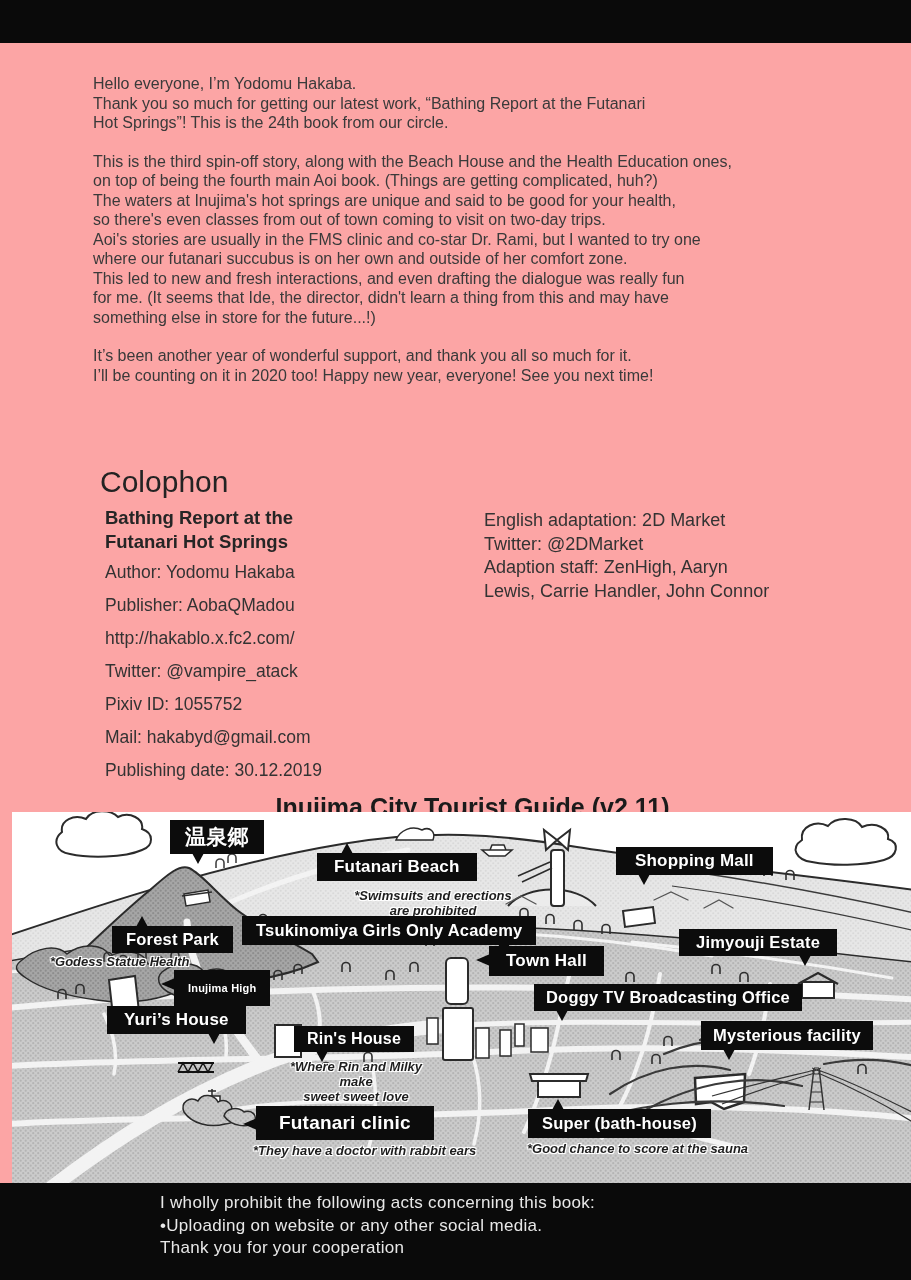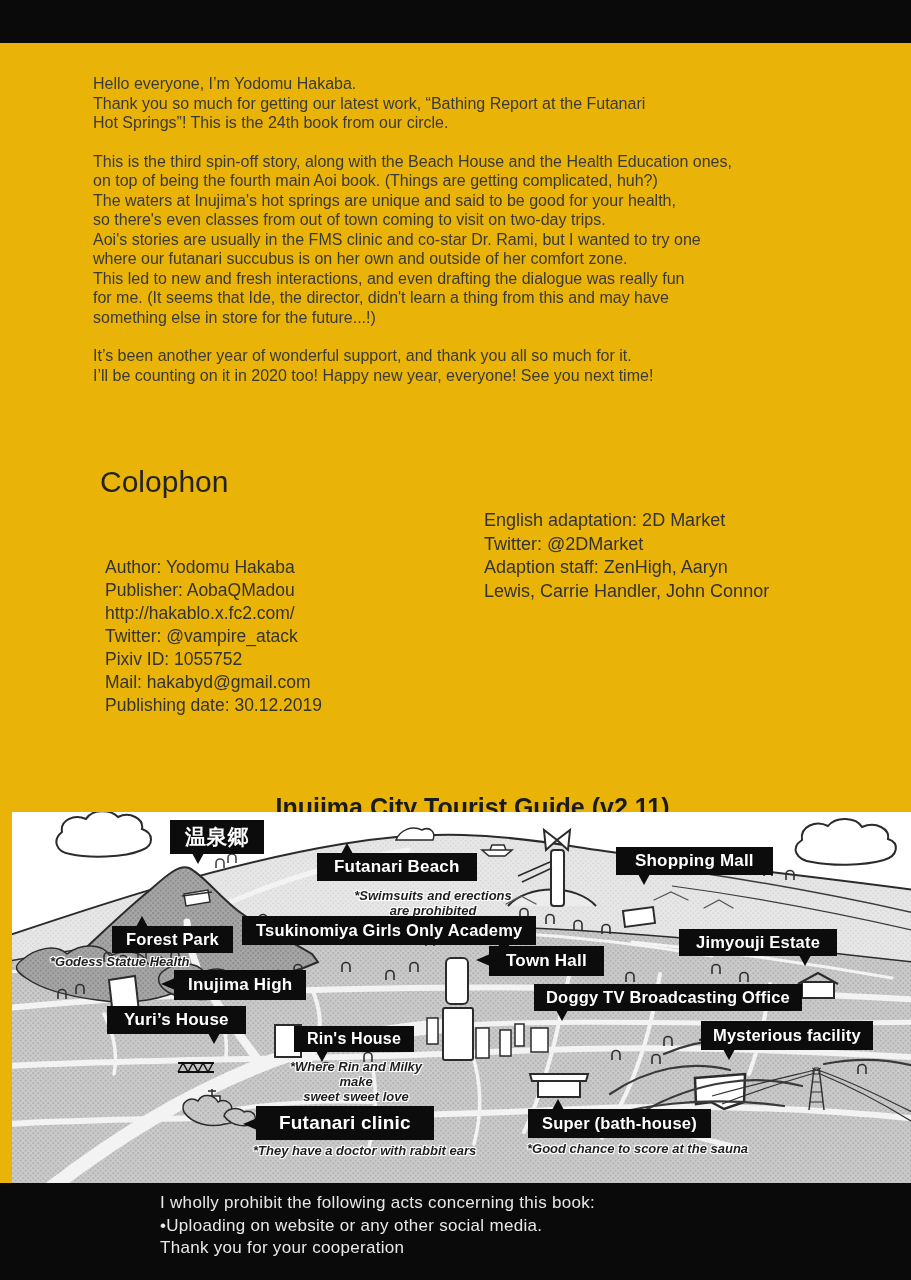--- a/index.html
+++ b/index.html
@@ -1,29 +1,29 @@
 <!DOCTYPE html>
 <html><head>
 <meta charset="utf-8">
 <style>
   html,body{margin:0;padding:0;background:#555;}
-  .page{position:relative;width:911px;height:1280px;background:#eab308;overflow:hidden;
+  .page{position:relative;width:911px;height:1280px;background:#fca5a5;overflow:hidden;
         font-family:"Liberation Sans",sans-serif;}
   .bar-top{position:absolute;left:0;top:0;width:911px;height:43px;background:#0a0a0a;}
   .bar-bottom{position:absolute;left:0;top:1183px;width:911px;height:97px;background:#0a0a0a;}
   .pre{white-space:pre-line;}
 
   .afterword{position:absolute;left:93px;top:74px;width:745px;color:#3a3a3a;
              font-size:16px;line-height:19.5px;}
   .afterword .para{margin:0 0 19px 0;}
 
   .colophon-heading{position:absolute;left:100px;top:465px;font-size:30px;font-weight:400;color:#232323;}
   .colophon-title{position:absolute;left:105px;top:506px;font-size:18.5px;font-weight:700;
                   line-height:24px;color:#252525;}
-  .colophon-details{position:absolute;left:105px;top:556px;font-size:17.5px;line-height:23px;color:#333;}
+  .colophon-details{position:absolute;left:105px;top:556px;font-size:17.5px;line-height:33px;color:#333;}
   .colophon-english{position:absolute;left:484px;top:509px;font-size:18px;line-height:23.5px;color:#333;}
 
   .map-title{position:absolute;left:0;top:761px;width:911px;text-align:center;padding-left:34px;
              box-sizing:border-box;font-size:25px;font-weight:700;color:#1b1b1b;margin-top:32px;}
 
   .map{position:absolute;left:12px;top:812px;width:769px;height:371px;}
   .map svg{position:absolute;left:0;top:0;}
 
   .map-label{position:absolute;background:#0c0c0c;color:#fff;font-weight:700;
              white-space:nowrap;z-index:5;letter-spacing:.2px;}
@@ -37,21 +37,21 @@
             text-shadow:-1px -1px 0 #fff,1px -1px 0 #fff,-1px 1px 0 #fff,1px 1px 0 #fff,0 0 3px #fff;
             line-height:15px;}
 
   #lbl-onsen{left:158px;top:8px;font-size:21px;padding:3px 15px;}
   #lbl-beach{left:305px;top:41px;font-size:17px;padding:4px 17px;}
   #lbl-mall{left:604px;top:35px;font-size:17px;padding:4px 19px;}
   #lbl-forest{left:100px;top:114px;font-size:16.5px;padding:4px 14px;}
   #lbl-academy{left:230px;top:104px;font-size:16.5px;padding:5px 14px;}
   #lbl-jimyouji{left:667px;top:117px;font-size:16.5px;padding:4px 17px;}
   #lbl-townhall{left:477px;top:134px;font-size:17px;padding:5px 17px;}
-  #lbl-high{left:162px;top:158px;font-size:17px;padding:5px 14px;}
+  #lbl-high{left:162px;top:158px;font-size:11px;padding:12px 14px;}
   #lbl-doggy{left:522px;top:172px;font-size:16.5px;padding:4px 12px;}
   #lbl-yuri{left:95px;top:194px;font-size:17px;padding:4px 17px;}
   #lbl-mysterious{left:689px;top:209px;font-size:16.5px;padding:5px 12px;}
   #lbl-rin{left:282px;top:214px;font-size:16px;padding:4px 13px;}
   #lbl-clinic{left:244px;top:294px;font-size:19px;padding:6px 23px;}
   #lbl-clinic.tail-left::after{top:12px;}
   #lbl-super{left:516px;top:297px;font-size:16.5px;padding:5px 14px;}
 
   #note-beach{left:295px;top:76px;width:172px;text-align:center;margin-left:40px;}
   #note-spring{left:38px;top:142px;}
@@ -80,20 +80,22 @@
 Aoi's stories are usually in the FMS clinic and co-star Dr. Rami, but I wanted to try one
 where our futanari succubus is on her own and outside of her comfort zone.
 This led to new and fresh interactions, and even drafting the dialogue was really fun
 for me. (It seems that Ide, the director, didn't learn a thing from this and may have
 something else in store for the future...!)</div>
     <div class="para pre">It’s been another year of wonderful support, and thank you all so much for it.
 I’ll be counting on it in 2020 too! Happy new year, everyone! See you next time!</div>
   </div>
 
   <div class="colophon-heading">Colophon</div>
+  <div class="colophon-title pre">Bathing Report at the
+Futanari Hot Springs</div>
   <div class="colophon-details pre">Author: Yodomu Hakaba
 Publisher: AobaQMadou
 http://hakablo.x.fc2.com/
 Twitter: @vampire_atack
 Pixiv ID: 1055752
 Mail: hakabyd@gmail.com
 Publishing date: 30.12.2019</div>
   <div class="colophon-english pre">English adaptation: 2D Market
 Twitter: @2DMarket
 Adaption staff: ZenHigh, Aaryn

